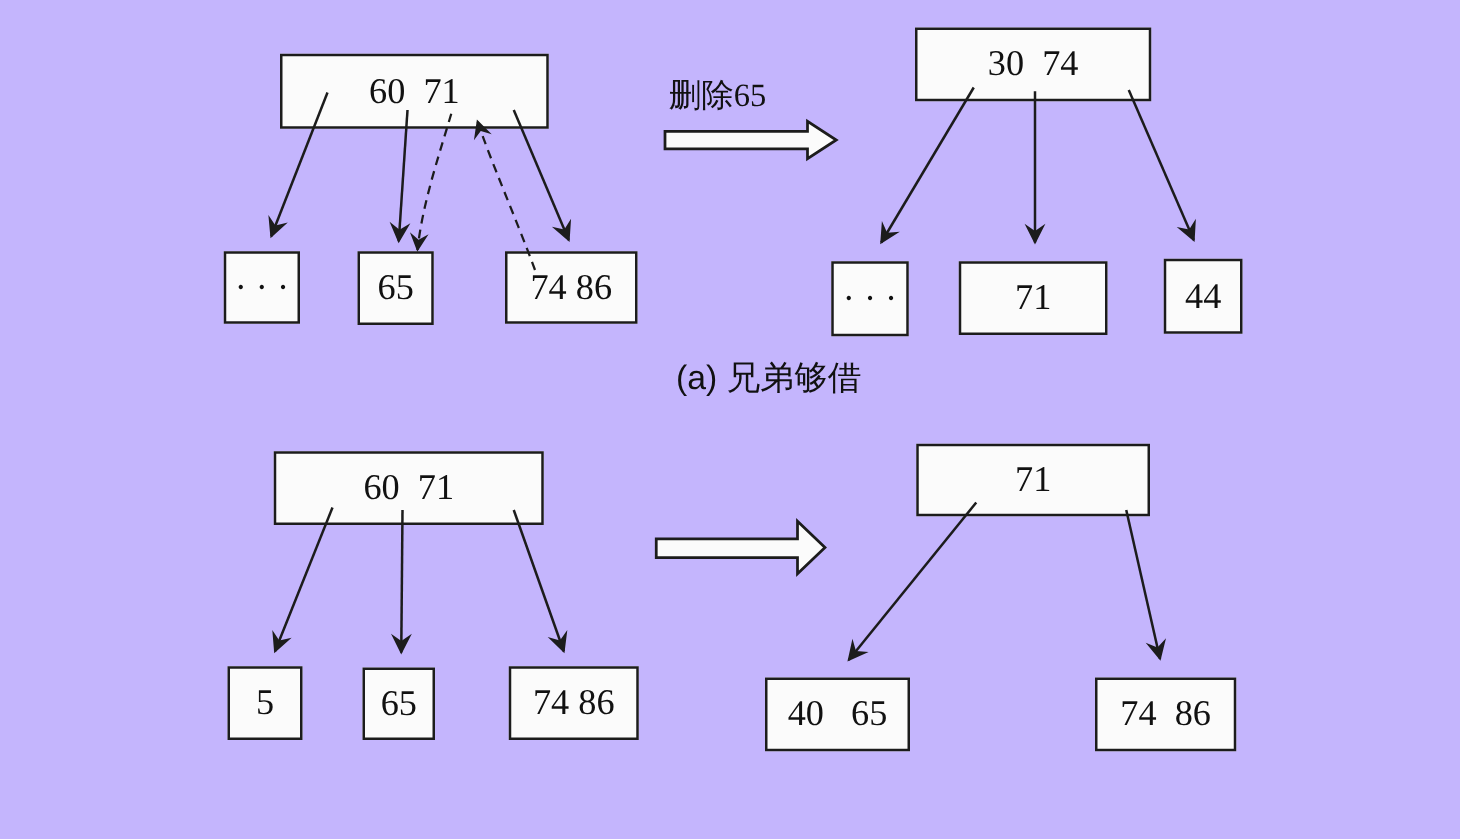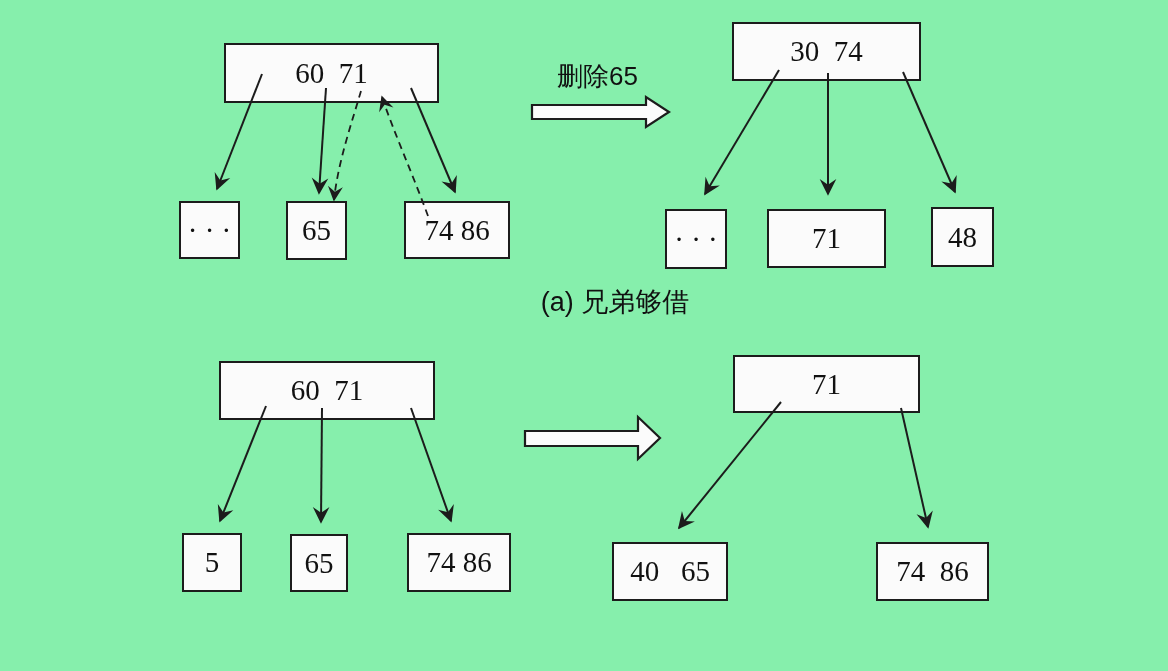--- a/index.html
+++ b/index.html
@@ -1,49 +1,49 @@
 <!DOCTYPE html>
 <html><head>
 <meta charset="utf-8">
 <style>
   html,body{margin:0;padding:0;}
   body{background:#e9e9e9;font-family:"Liberation Serif","DejaVu Serif",serif;}
   #figure{
-    position:relative;width:1168px;height:671px;background:#86efac;overflow:hidden;
+    position:relative;width:1168px;height:671px;background:#c4b5fd;overflow:hidden;
   }
   .node{
     position:absolute;border:2px solid #1c1c1c;background:#fbfbfb;
     display:flex;align-items:center;justify-content:center;
     font-size:29px;color:#111;white-space:pre;box-sizing:border-box;
     line-height:1;
   }
   .op-label{
-    position:absolute;font-size:26px;color:#111;text-align:center;white-space:pre;
-    font-family:Liberation Sans, sans-serif;
+    position:absolute;font-size:26px;color:#111;white-space:pre;
+    font-family:Liberation Serif, serif;
   }
   .caption{
     position:absolute;font-size:27px;color:#111;text-align:center;white-space:pre;
     font-family:Liberation Sans, sans-serif;
   }
   svg.overlay{position:absolute;left:0;top:0;pointer-events:none;}
 </style>
 </head>
 <body>
 
 <div id="figure">
 
   <div class="node" style="left:224px;top:43px;width:215px;height:60px">60  71</div>
   <div class="node" style="left:179px;top:201px;width:61px;height:58px">· · ·</div>
   <div class="node" style="left:286px;top:201px;width:61px;height:59px">65</div>
   <div class="node" style="left:404px;top:201px;width:106px;height:58px">74 86</div>
 
   <div class="node" style="left:732px;top:22px;width:189px;height:59px">30  74</div>
   <div class="node" style="left:665px;top:209px;width:62px;height:60px">· · ·</div>
   <div class="node" style="left:767px;top:209px;width:119px;height:59px">71</div>
-  <div class="node" style="left:931px;top:207px;width:63px;height:60px">48</div>
+  <div class="node" style="left:931px;top:207px;width:63px;height:60px">44</div>
 
   <div class="node" style="left:219px;top:361px;width:216px;height:59px">60  71</div>
   <div class="node" style="left:182px;top:533px;width:60px;height:59px">5</div>
   <div class="node" style="left:290px;top:534px;width:58px;height:58px">65</div>
   <div class="node" style="left:407px;top:533px;width:104px;height:59px">74 86</div>
 
   <div class="node" style="left:733px;top:355px;width:187px;height:58px">71</div>
   <div class="node" style="left:612px;top:542px;width:116px;height:59px">40   65</div>
   <div class="node" style="left:876px;top:542px;width:113px;height:59px">74  86</div>
 

